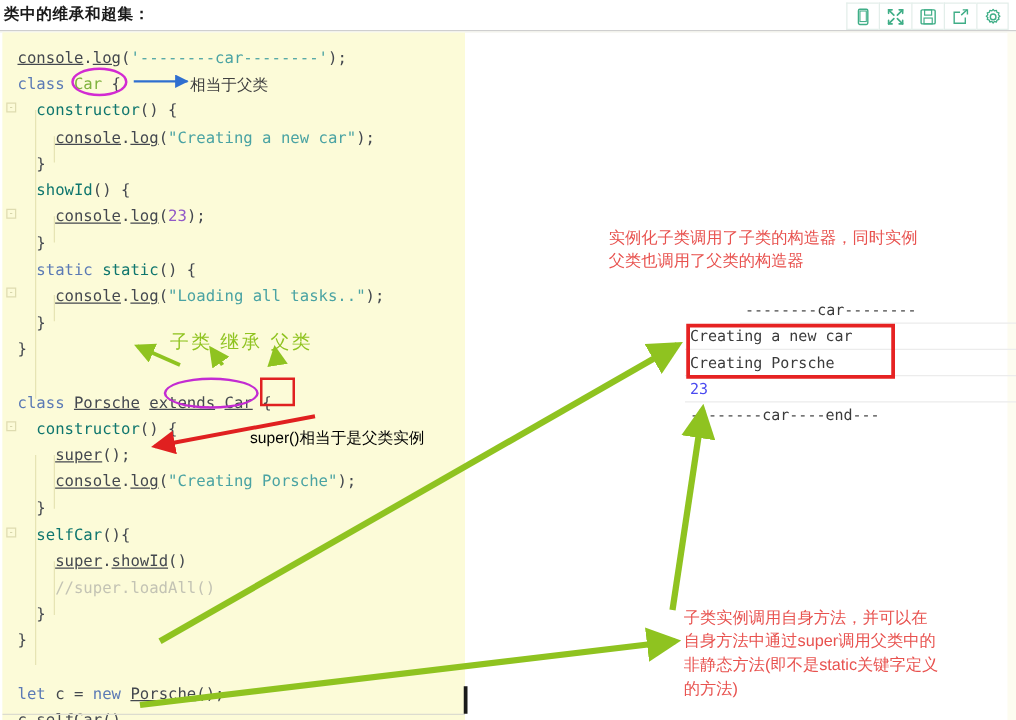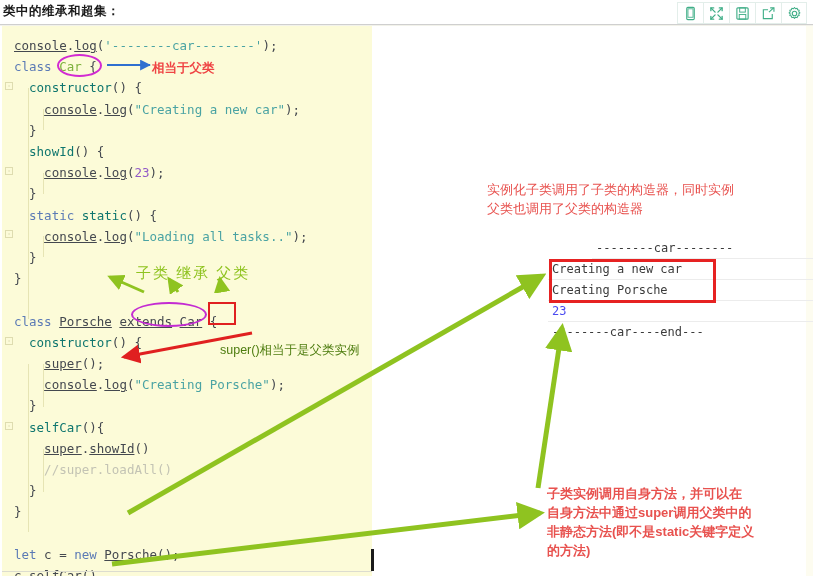--- a/index.html
+++ b/index.html
@@ -99,25 +99,25 @@
   }
   #console-rightstrip{
     position:absolute;left:806px;top:26px;width:7px;height:550px;background:#fdfcf0;
   }
 
   
   .ann{
     position:absolute;color:#e8524f;white-space:pre;
     font-family:"Liberation Sans","DejaVu Sans",sans-serif;
   }
-  #ann-parent{ left:152px;top:60px;font-size:12.5px;color:#ef4444;font-weight:bold;}
+  #ann-parent{ left:152px;top:60px;font-size:12.5px;color:#404040;}
   #ann-inherit{ left:136px;top:264px;font-size:15px;color:#8fc320;letter-spacing:2px;}
-  #ann-super{ left:200px;top:342px;font-size:12.5px;color:#4d7c0f;margin-left:20px;}
+  #ann-super{ left:200px;top:342px;font-size:12.5px;color:#000000;}
   #ann-top-right{ left:487px;top:180px;font-size:13px;line-height:19px;color:#e8524f;}
-  #ann-bottom-right{ left:547px;top:484px;font-size:13px;line-height:19px;color:#e8524f;font-weight:bold;}
+  #ann-bottom-right{ left:547px;top:484px;font-size:13px;line-height:19px;color:#e8524f;}
 
   
   #circle-car{
     position:absolute;left:57px;top:54px;width:45px;height:23px;
     border:2px solid #d22ad2;border-radius:50%;box-sizing:border-box;
   }
   #circle-extends{
     position:absolute;left:131px;top:302px;width:76px;height:25px;
     border:2px solid #c32bd2;border-radius:50%;box-sizing:border-box;
   }

